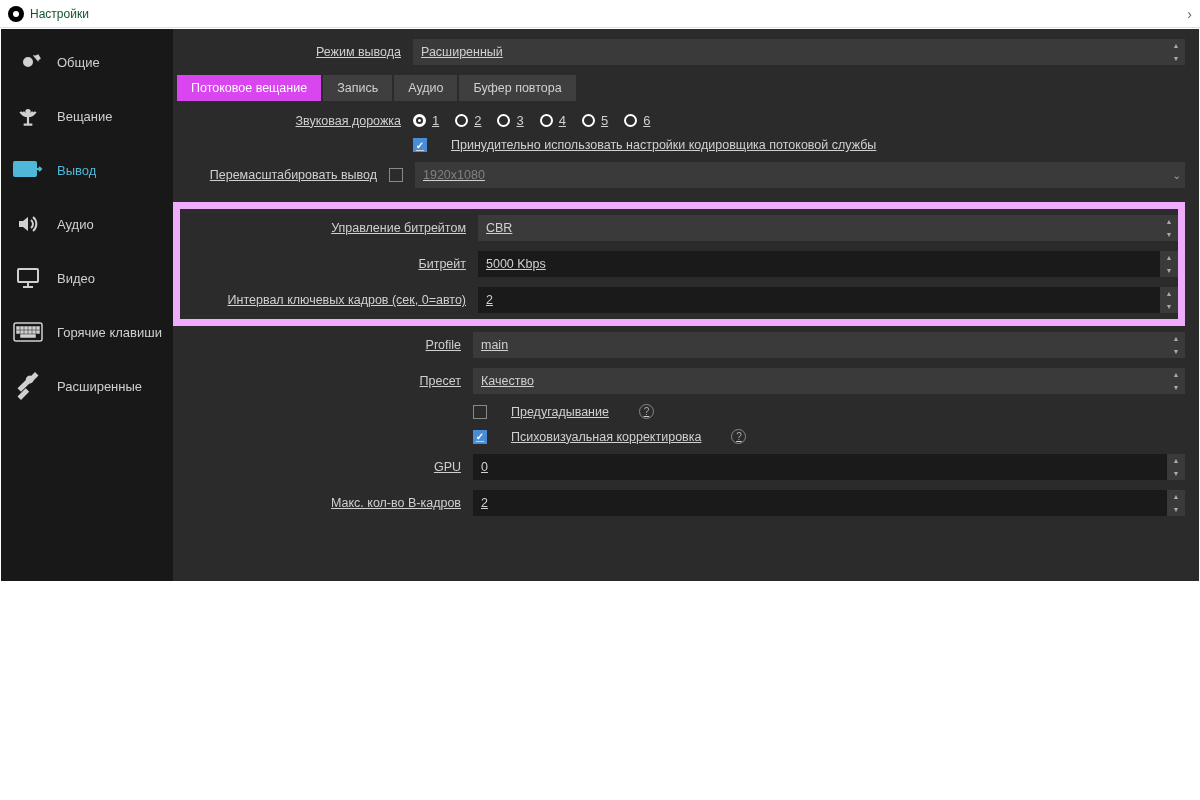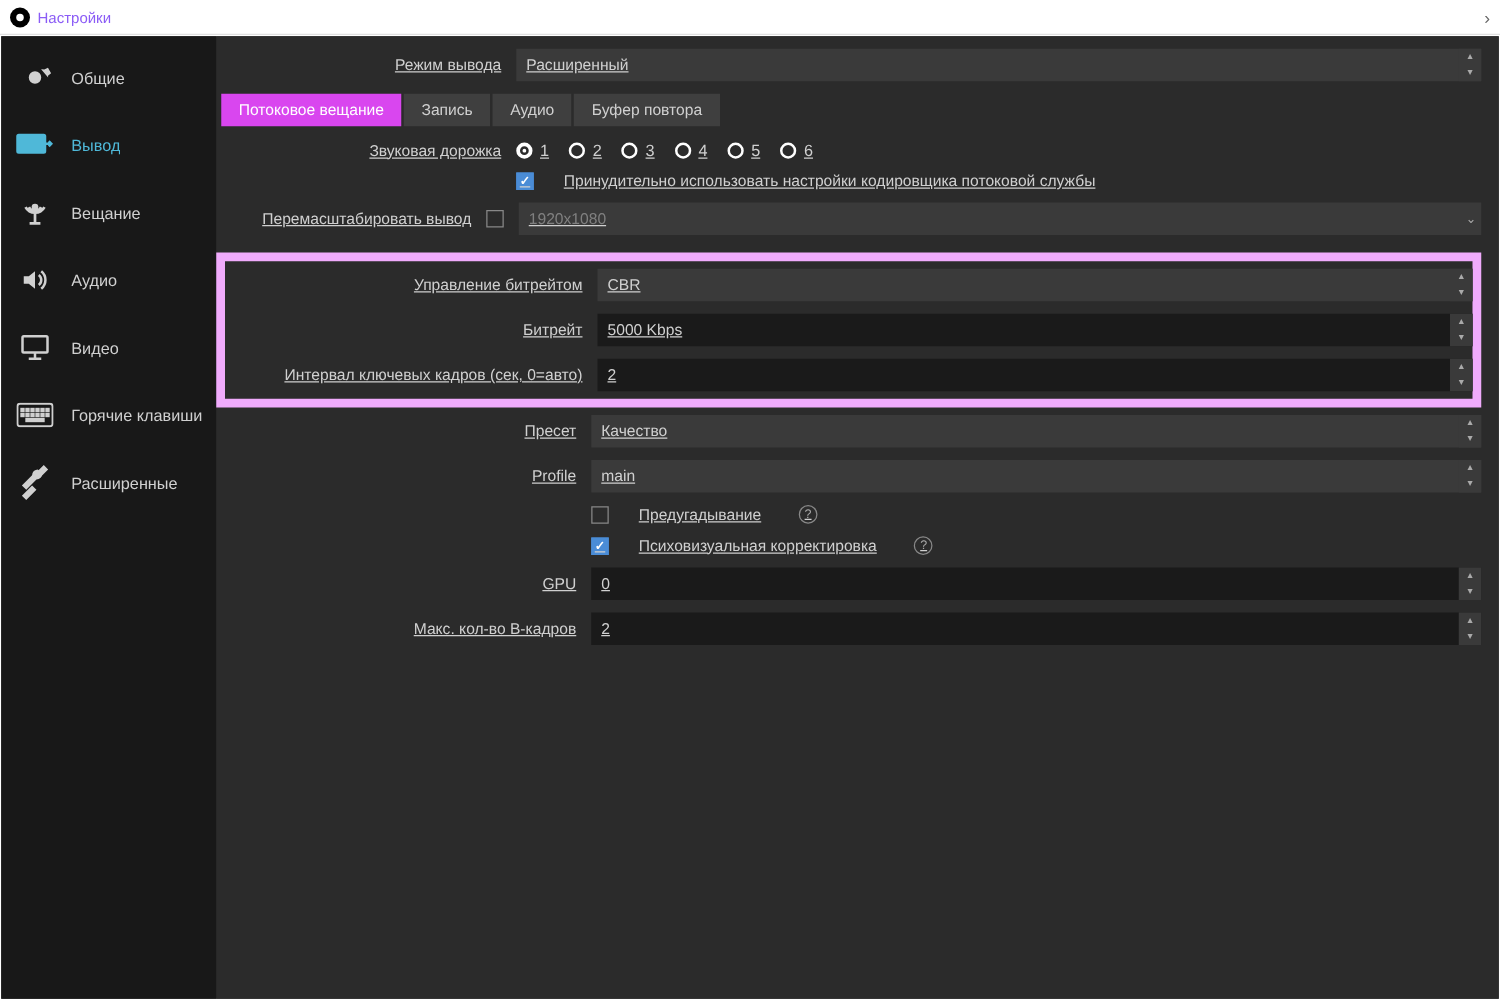--- a/index.html
+++ b/index.html
@@ -1,24 +1,24 @@
 <!DOCTYPE html>
 <html><head>
 <meta charset="utf-8">
 <style>
 * { box-sizing: border-box; margin: 0; padding: 0; font-family: Arial, sans-serif; }
 body { background: #fff; width: 1200px; height: 800px; overflow: hidden; }
 
 .titlebar { height: 28px; background: #fff; display: flex; align-items: center; padding: 0 8px; border-bottom: 1px solid #e0e0e0; }
 .titlebar .logo { width: 16px; height: 16px; border-radius: 50%; background: #000; display: flex; align-items: center; justify-content: center; margin-right: 6px; }
 .titlebar .logo::after { content: ''; width: 6px; height: 6px; border-radius: 50%; background: #fff; }
-.titlebar .title { font-size: 12px; color: #8b5cf6; }
+.titlebar .title { font-size: 12px; color: #14532d; }
 .titlebar .close { margin-left: auto; font-size: 14px; color: #666; cursor: pointer; }
 
-.app { display: flex; height: 770px; background: #1e1e1e; margin: 1px; }
+.app { display: flex; height: 552px; background: #1e1e1e; margin: 1px; }
 
 .sidebar { width: 172px; background: #181818; padding-top: 6px; }
 .side-item { display: flex; align-items: center; padding: 14px 10px; color: #d0d0d0; font-size: 13px; cursor: pointer; gap: 12px; }
 .side-item.active { color: #4fb8d8; }
 .side-item.active .icon svg { stroke: #4fb8d8; fill: #4fb8d8; }
 .side-item .icon { width: 34px; height: 26px; display: flex; align-items: center; justify-content: center; flex-shrink: 0; }
 .side-item .label { white-space: nowrap; overflow: hidden; }
 
 .main { flex: 1; background: #2b2b2b; padding: 10px 14px 10px 0; color: #d0d0d0; font-size: 13px; }
 
@@ -68,38 +68,38 @@
 <div class="app">
   <div class="sidebar">
     <div class="side-item">
       <span class="icon">
           <svg width="30" height="30" viewBox="0 0 24 24" fill="#d0d0d0">
             <path d="M12 8a4 4 0 100 8 4 4 0 000-8zm8.4 4a6.5 6.5 0 00-.1-1.2l2-1.6-2-3.4-2.4 1a6.5 6.5 0 00-2-.1.2L15 4h-4l-.9 2.5a6.5 6.5 0 00-2 1.2l-2.4-1-2 3.4 2 1.6a6.5 6.5 0 000 2.4l-2 1.6 2 3.4 2.4-1a6.5 6.5 0 002 1.2L11 20h4l.9-2.5a6.5 6.5 0 002-1.2l2.4 1 2-3.4-2-1.6c.07-.4.1-.8.1-1.2z"></path>
           </svg>
         </span>
       <span class="label">Общие</span>
     </div>
-    <div class="side-item active">
-      <span class="icon">
-          <svg width="32" height="24" viewBox="0 0 32 24" fill="none" stroke="#4fb8d8" stroke-width="2">
-            <rect x="2" y="4" width="22" height="14" rx="1"></rect>
-            <path d="M24 11h5m-2-2l2 2-2 2" stroke="#4fb8d8"></path>
-          </svg>
-        </span>
-      <span class="label">Вывод</span>
-    </div>
     <div class="side-item">
       <span class="icon">
           <svg width="30" height="26" viewBox="0 0 24 24" fill="none" stroke="#d0d0d0" stroke-width="2">
             <path d="M5 8a8 8 0 0014 0M7.5 8a5 5 0 009 0"></path>
             <circle cx="12" cy="8" r="1.5" fill="#d0d0d0"></circle>
             <path d="M12 10v10M8 20h8"></path>
           </svg>
         </span>
       <span class="label">Вещание</span>
+    </div>
+    <div class="side-item active">
+      <span class="icon">
+          <svg width="32" height="24" viewBox="0 0 32 24" fill="none" stroke="#4fb8d8" stroke-width="2">
+            <rect x="2" y="4" width="22" height="14" rx="1"></rect>
+            <path d="M24 11h5m-2-2l2 2-2 2" stroke="#4fb8d8"></path>
+          </svg>
+        </span>
+      <span class="label">Вывод</span>
     </div>
     <div class="side-item">
       <span class="icon">
           <svg width="30" height="24" viewBox="0 0 24 24" fill="#d0d0d0">
             <path d="M3 9v6h4l5 4V5L7 9H3z"></path>
             <path d="M15 8a5 5 0 010 8M17 5a9 9 0 010 14" fill="none" stroke="#d0d0d0" stroke-width="2"></path>
           </svg>
         </span>
       <span class="label">Аудио</span>
     </div>
@@ -249,37 +249,37 @@
             <div class="spinner">
                 <div class="spinner-half">▲</div>
                 <div class="spinner-half">▼</div>
               </div>
           </div>
         </div>
       </div>
     </div>
 
     <div class="row">
+      <div class="lab" style="width:300px;">Profile</div>
+      <div class="ctrl">
+        <div class="select">
+          <span>main</span>
+          <div class="spinner">
+              <div class="spinner-half">▲</div>
+              <div class="spinner-half">▼</div>
+            </div>
+        </div>
+      </div>
+    </div>
+
+    <div class="row">
       <div class="lab" style="width:300px;">Пресет</div>
       <div class="ctrl">
         <div class="select">
           <span>Качество</span>
-          <div class="spinner">
-              <div class="spinner-half">▲</div>
-              <div class="spinner-half">▼</div>
-            </div>
-        </div>
-      </div>
-    </div>
-
-    <div class="row">
-      <div class="lab" style="width:300px;">Profile</div>
-      <div class="ctrl">
-        <div class="select">
-          <span>main</span>
           <div class="spinner">
               <div class="spinner-half">▲</div>
               <div class="spinner-half">▼</div>
             </div>
         </div>
       </div>
     </div>
 
     <div class="row">
       <div class="lab" style="width:300px;"></div>

